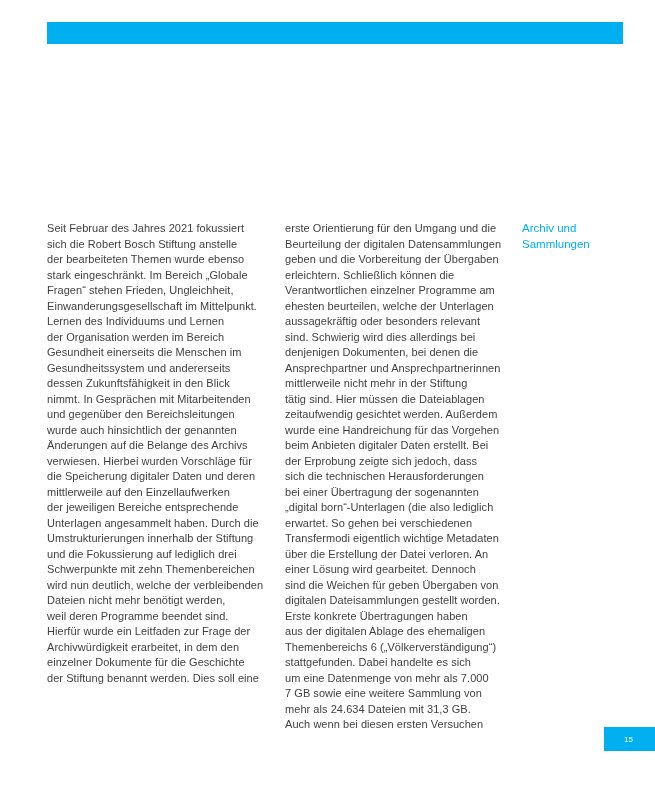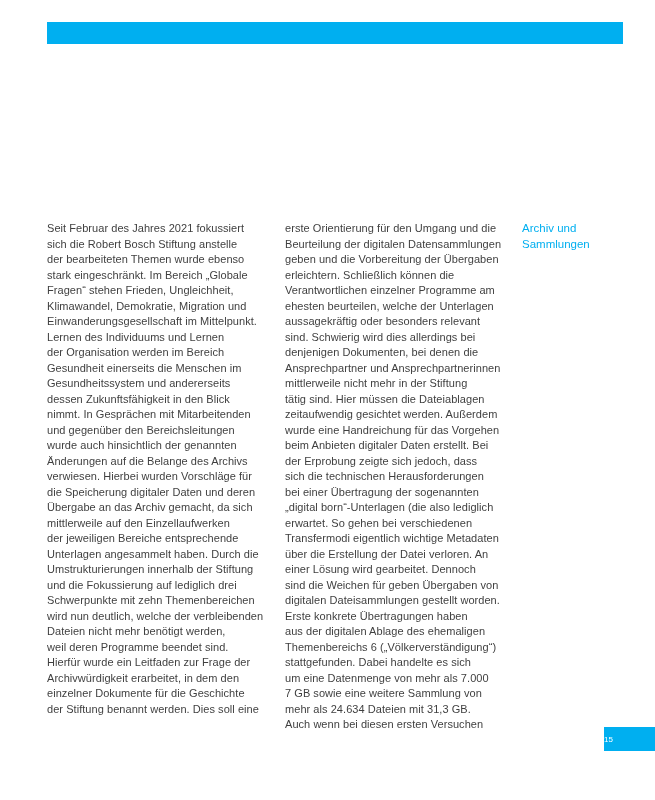--- a/index.html
+++ b/index.html
@@ -54,50 +54,48 @@
     top: 727px;
     width: 51px;
     height: 24px;
     background: var(--accent, #00aff0);
     display: flex;
     align-items: center;
   }
   .page-number-box span {
     color: #ffffff;
     font-size: 8px;
-    padding-left: 0;
+    padding-left: 20px;
   }
 </style>
 </head>
 <body>
 
 <div class="page">
 
   <div class="top-bar"></div>
 
   <div class="text-col col-left">
       <div class="line">Seit Februar des Jahres 2021 fokussiert</div>
       <div class="line">sich die Robert Bosch Stiftung anstelle</div>
       <div class="line">der bearbeiteten Themen wurde ebenso</div>
       <div class="line">stark eingeschränkt. Im Bereich „Globale</div>
       <div class="line">Fragen“ stehen Frieden, Ungleichheit,</div>
-      <div class="line">Klimawandel, Demokratie, Migration und</div>
       <div class="line">Einwanderungsgesellschaft im Mittelpunkt.</div>
       <div class="line">Lernen des Individuums und Lernen</div>
       <div class="line">der Organisation werden im Bereich</div>
       <div class="line">Gesundheit einerseits die Menschen im</div>
       <div class="line">Gesundheitssystem und andererseits</div>
       <div class="line">dessen Zukunftsfähigkeit in den Blick</div>
       <div class="line">nimmt. In Gesprächen mit Mitarbeitenden</div>
       <div class="line">und gegenüber den Bereichsleitungen</div>
       <div class="line">wurde auch hinsichtlich der genannten</div>
       <div class="line">Änderungen auf die Belange des Archivs</div>
       <div class="line">verwiesen. Hierbei wurden Vorschläge für</div>
       <div class="line">die Speicherung digitaler Daten und deren</div>
-      <div class="line">Übergabe an das Archiv gemacht, da sich</div>
       <div class="line">mittlerweile auf den Einzellaufwerken</div>
       <div class="line">der jeweiligen Bereiche entsprechende</div>
       <div class="line">Unterlagen angesammelt haben. Durch die</div>
       <div class="line">Umstrukturierungen innerhalb der Stiftung</div>
       <div class="line">und die Fokussierung auf lediglich drei</div>
       <div class="line">Schwerpunkte mit zehn Themenbereichen</div>
       <div class="line">wird nun deutlich, welche der verbleibenden</div>
       <div class="line">Dateien nicht mehr benötigt werden,</div>
       <div class="line">weil deren Programme beendet sind.</div>
       <div class="line">Hierfür wurde ein Leitfaden zur Frage der</div>

